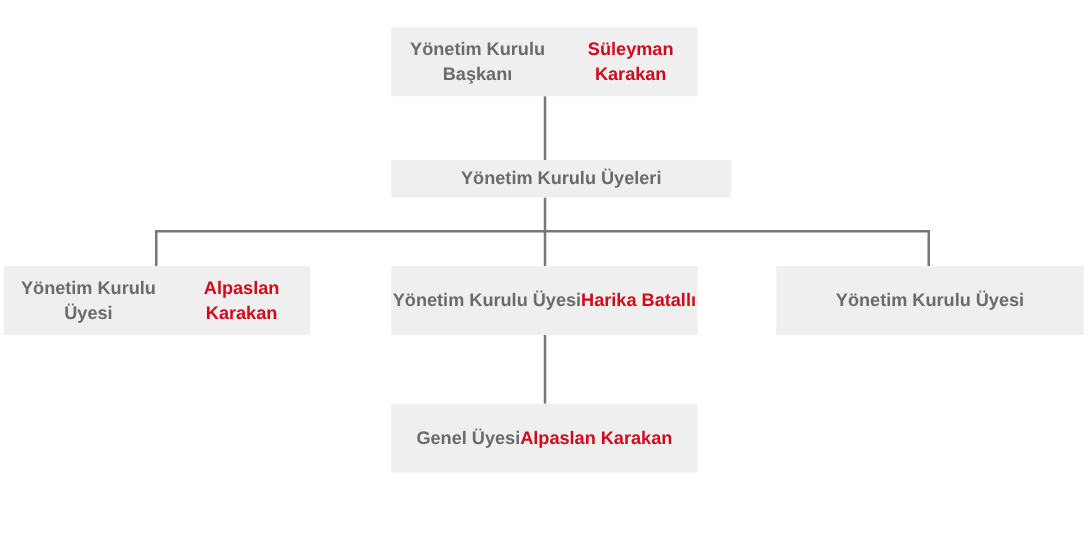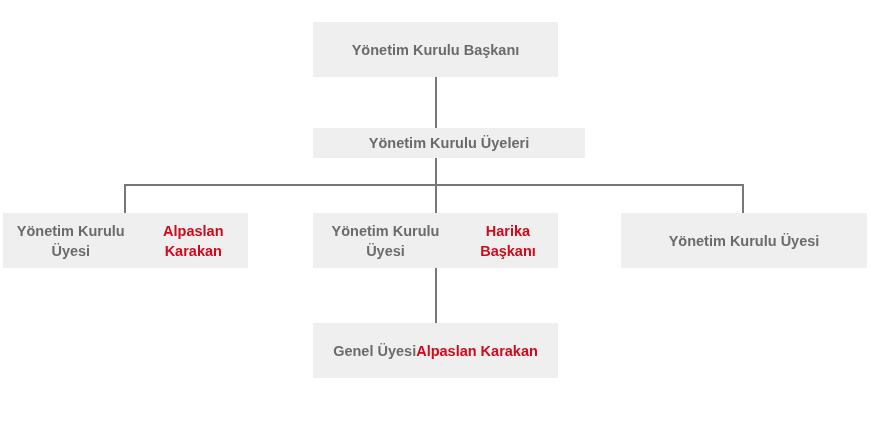--- a/index.html
+++ b/index.html
@@ -17,34 +17,35 @@
 <div class="line" style="left:435px; top:77px; width:2px; height:51px;"></div>
 <div class="line" style="left:435px; top:158px; width:2px; height:28px;"></div>
 <div class="line" style="left:124px; top:184px; width:620px; height:2px;"></div>
 <div class="line" style="left:124px; top:184px; width:2px; height:29px;"></div>
 <div class="line" style="left:435px; top:184px; width:2px; height:29px;"></div>
 <div class="line" style="left:742px; top:184px; width:2px; height:29px;"></div>
 <div class="line" style="left:435px; top:268px; width:2px; height:55px;"></div>
 
 <div class="box" style="left:313px; top:22px; width:245px; height:55px;">
   <div class="role">Yönetim Kurulu Başkanı</div>
+  <div class="person">Süleyman Karakan</div>
 </div>
 
 <div class="box" style="left:313px; top:128px; width:272px; height:30px;">
   <div class="role">Yönetim Kurulu Üyeleri</div>
 </div>
 
 <div class="box" style="left:3px; top:213px; width:245px; height:55px;">
   <div class="role">Yönetim Kurulu Üyesi</div>
   <div class="person">Alpaslan Karakan</div>
 </div>
 
 <div class="box" style="left:313px; top:213px; width:245px; height:55px;">
   <div class="role">Yönetim Kurulu Üyesi</div>
-  <div class="person">Harika Başkanı</div>
+  <div class="person">Harika Batallı</div>
 </div>
 
 <div class="box" style="left:621px; top:213px; width:246px; height:55px;">
   <div class="role">Yönetim Kurulu Üyesi</div>
 </div>
 
 <div class="box" style="left:313px; top:323px; width:245px; height:55px;">
   <div class="role">Genel Üyesi</div>
   <div class="person">Alpaslan Karakan</div>
 </div>

